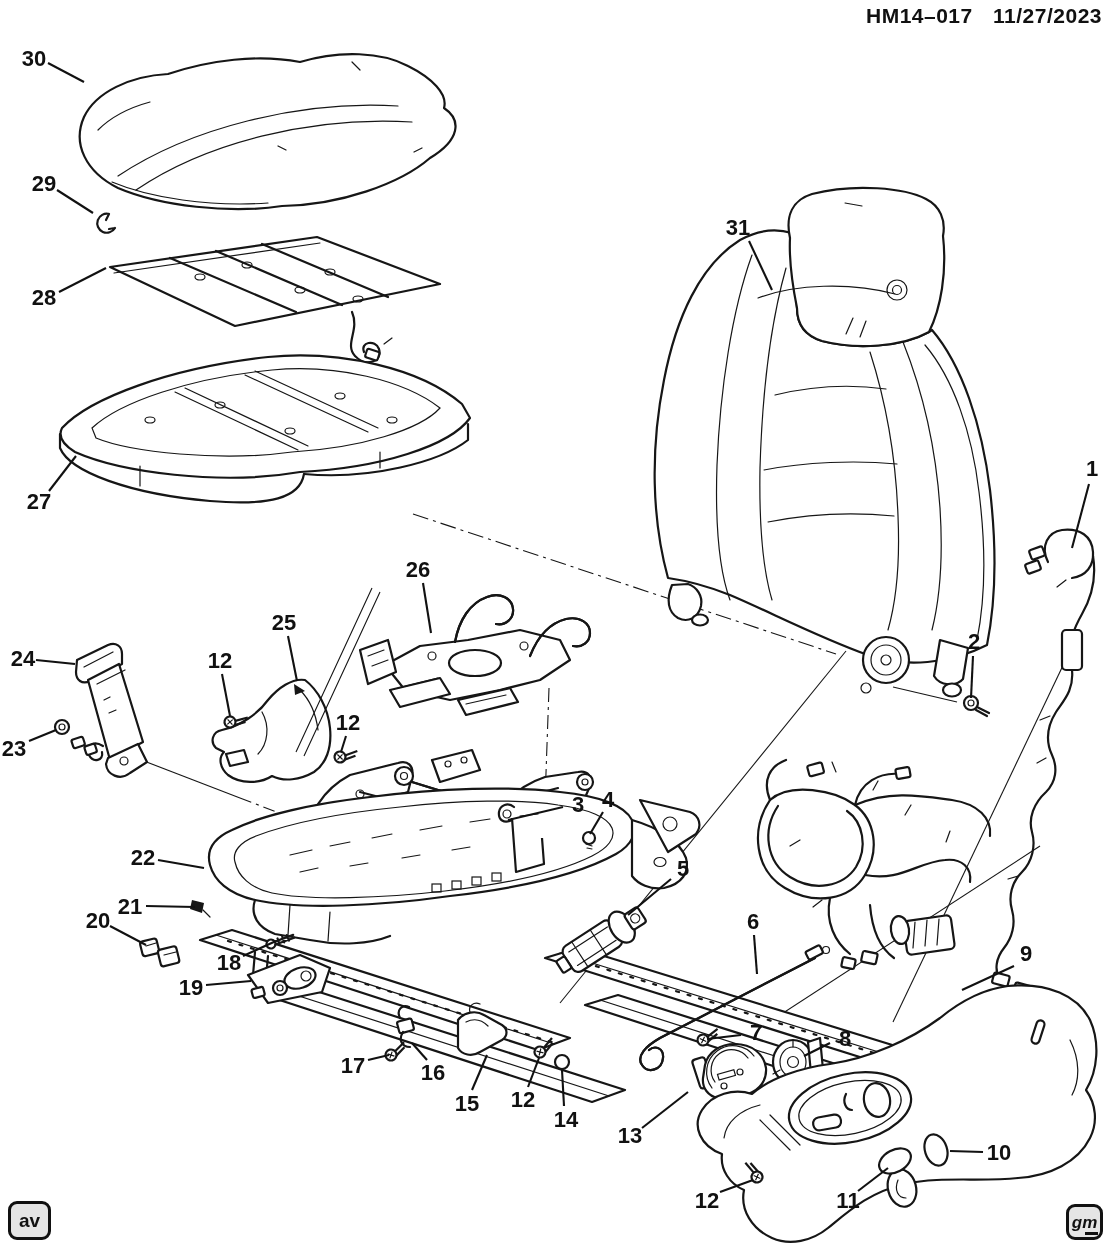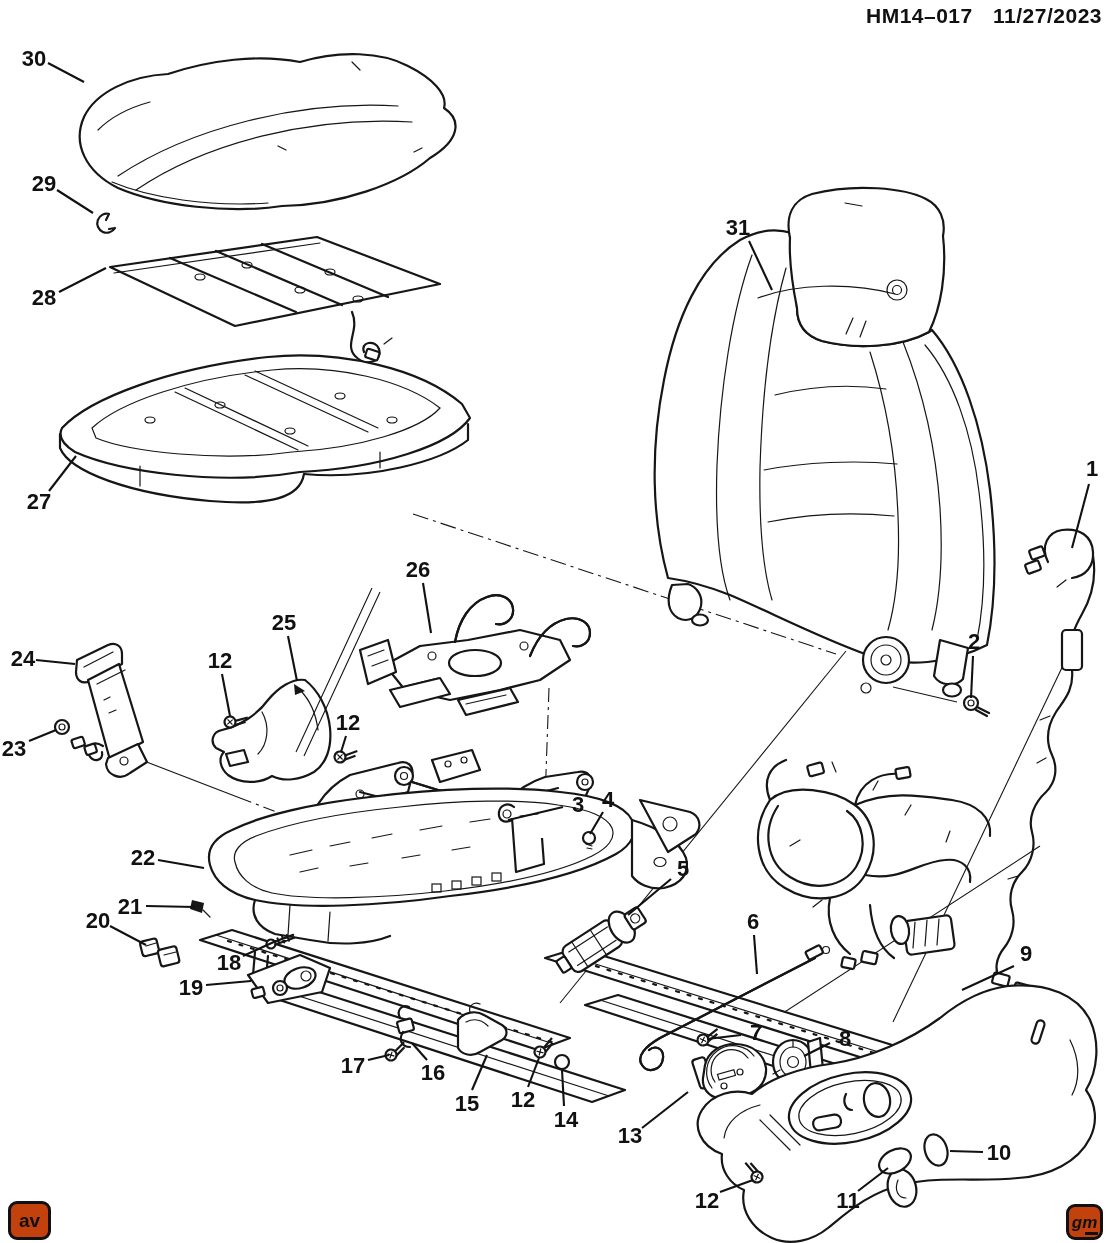--- a/index.html
+++ b/index.html
@@ -1,21 +1,21 @@
 <!DOCTYPE html>
 <html><head>
 <meta charset="utf-8">
 <style>
   html,body{margin:0;padding:0;background:#ffffff;}
   #page{position:relative;width:1108px;height:1243px;background:#fff;overflow:hidden;
         font-family:"Liberation Sans",sans-serif;}
   #header{position:absolute;top:4px;right:6px;font-weight:bold;font-size:21px;
           letter-spacing:.5px;color:#111;white-space:nowrap;}
   #header span{margin-left:14px;}
-  .badge{position:absolute;border:3px solid #111;border-radius:9px;background:#c2410c;
+  .badge{position:absolute;border:3px solid #111;border-radius:9px;background:#e5e5e5;
          display:flex;align-items:center;justify-content:center;
          font-weight:bold;color:#111;}
   #badge-av{left:8px;bottom:3px;width:37px;height:33px;font-size:19px;}
   #badge-gm{right:5px;bottom:3px;width:31px;height:30px;font-size:17px;}
   #badge-gm .txt{position:relative;line-height:1;font-style:italic;}
   #badge-gm .txt::after{content:"";position:absolute;right:-1px;bottom:-4px;width:13px;height:2.5px;background:#111;}
   svg{position:absolute;left:0;top:0;}
   .callout{font-family:"Liberation Sans",sans-serif;font-weight:bold;font-size:22px;
            fill:#111;text-anchor:middle;dominant-baseline:central;}
   .leader{stroke:#111;stroke-width:2.1;fill:none;}

